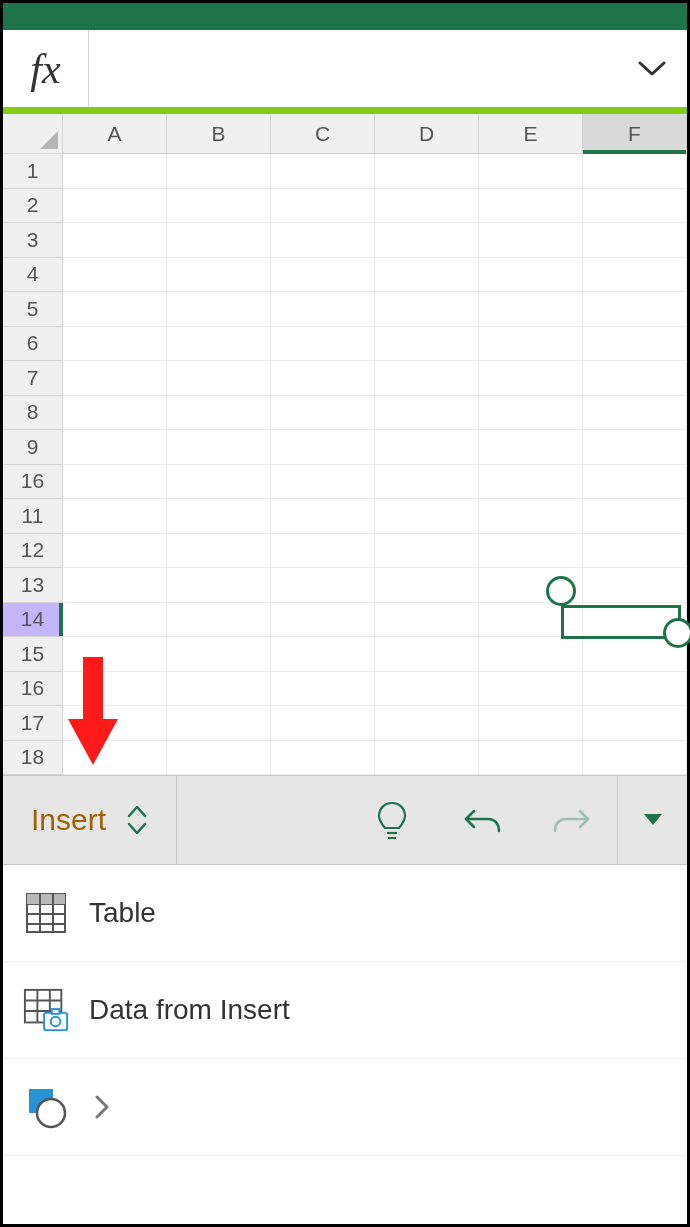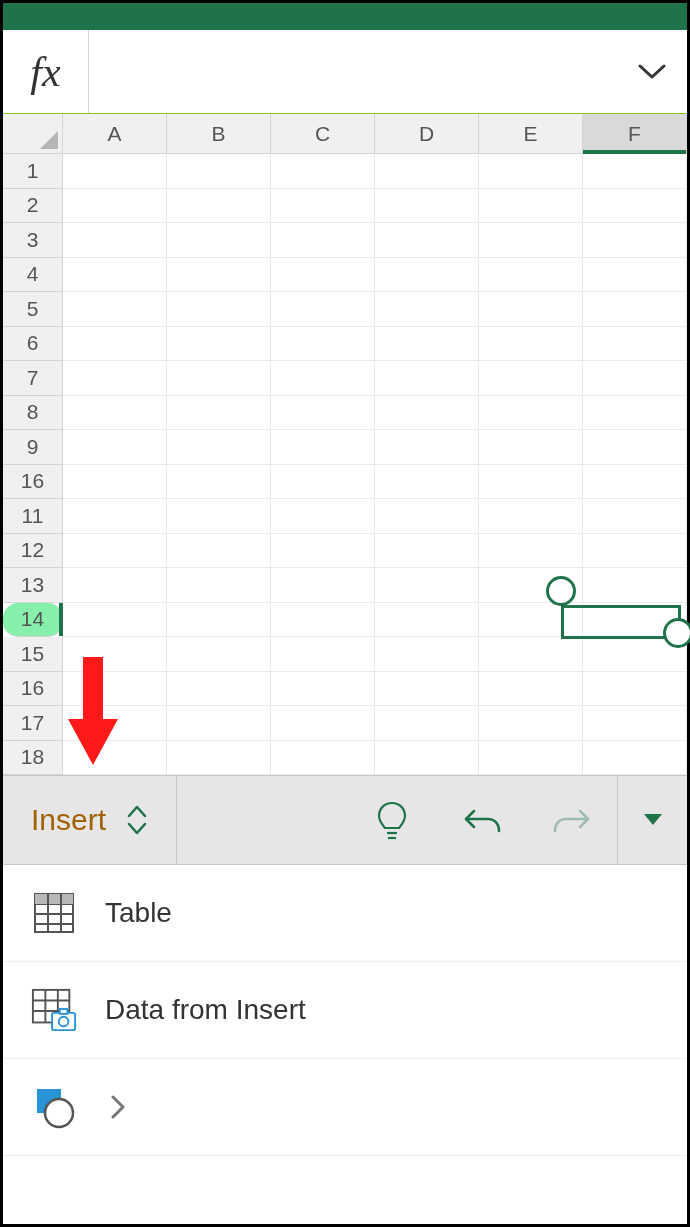--- a/index.html
+++ b/index.html
@@ -2,57 +2,57 @@
 <html><head>
 <meta charset="utf-8">
 <style>
   * { box-sizing: border-box; margin: 0; padding: 0; }
   html, body { width: 690px; height: 1227px; font-family: "Segoe UI", Arial, sans-serif; background: #fff; overflow: hidden; }
 
   .top-bar { height: 30px; background: #1e7349; border: 3px solid #000; border-bottom: none; }
   .container { border-left: 3px solid #000; border-right: 3px solid #000; border-bottom: 3px solid #000; height: calc(1227px - 30px); display: flex; flex-direction: column; }
 
   
-  .formula-bar { height: 84px; background: #fff; display: flex; border-bottom: 1px solid #84cc16; }
+  .formula-bar { height: 84px; background: #fff; display: flex; border-bottom: 7px solid #84cc16; }
   .fx-label { width: 86px; display:flex; align-items:center; justify-content:center; font-family: "Times New Roman", serif; font-style: italic; font-size: 42px; color:#333; border-right: 1px solid #d4d4d4; height:100%;}
   .formula-input { flex: 1; height: 100%; border: none; outline: none; font-size: 22px; padding: 0 12px; }
   .formula-expand { width: 70px; display:flex; align-items:center; justify-content:center; }
 
   
   .grid { flex: 0 0 auto; background:#fff; position:relative; }
   .col-headers { display:flex; height:40px; }
   .corner { width:60px; background:#f0f0f0; border-right:1px solid #d4d4d4; border-bottom:1px solid #d4d4d4; display:flex; align-items:flex-end; justify-content:flex-end; padding:4px; }
   .corner svg { display:block; }
   .col-h { flex:1; min-width:0; background:#f0f0f0; border-right:1px solid #d4d4d4; border-bottom:1px solid #d4d4d4; display:flex; align-items:center; justify-content:center; color:#555; font-size:21px; }
   .col-h.selected { background:#d9d9d9; position:relative; }
   .col-h.selected::after { content:""; position:absolute; left:0; right:0; bottom:-1px; height:4px; background:#1e7349; }
 
   .rows { }
   .row { display:flex; height:34.5px; }
   .row-h { width:60px; background:#f0f0f0; border-right:1px solid #d4d4d4; border-bottom:1px solid #d4d4d4; display:flex; align-items:center; justify-content:center; color:#555; font-size:21px; }
-  .row.selected .row-h { background:#86efac; position:relative;border-radius:15px; }
+  .row.selected .row-h { background:#c4b5fd; position:relative; }
   .row.selected .row-h::after { content:""; position:absolute; top:0; bottom:0; right:-1px; width:4px; background:#1e7349; }
   .cell { flex:1; min-width:0; border-right:1px solid #eaeaea; border-bottom:1px solid #eaeaea; }
 
   
   .sel-overlay { position:absolute; pointer-events:none; }
   .sel-rect { position:absolute; border:3px solid #1e7349; }
   .sel-handle { position:absolute; width:30px; height:30px; border:3px solid #1e7349; border-radius:50%; background:#fff; }
 
   
   .ribbon { height:90px; background:#e6e6e6; border-top:1px solid #c7c7c7; border-bottom:1px solid #c7c7c7; display:flex; align-items:center; }
   .ribbon-tab { display:flex; align-items:center; gap:20px; padding:0 28px; height:100%; border-right:1px solid #c7c7c7; }
   .ribbon-tab-label { color:#a16207; font-size:30px; }
   .ribbon-spacer { flex:1; }
   .ribbon-btn { width:90px; height:100%; display:flex; align-items:center; justify-content:center; }
   .ribbon-drop { width:70px; height:100%; display:flex; align-items:center; justify-content:center; border-left:1px solid #c7c7c7;}
 
   
   .menu { flex:1; background:#fff; overflow:hidden; }
-  .menu-item { height:97px; display:flex; align-items:center; padding:0 28px; border-bottom:1px solid #eeeeee; gap:28px; }
+  .menu-item { height:97px; display:flex; align-items:center; padding:0 20px; border-bottom:1px solid #eeeeee; gap:20px; }
   .menu-item .micon { width:46px; height:46px; flex:0 0 46px; display:flex; align-items:center; justify-content:center; }
   .menu-item .mlabel { flex:1; font-size:28px; color:#333; }
   .menu-item .mchevron { width:26px; display:flex; align-items:center; justify-content:center; }
 
   
   .arrow-annot { position:absolute; pointer-events:none; }
 </style>
 </head>
 <body>
 

